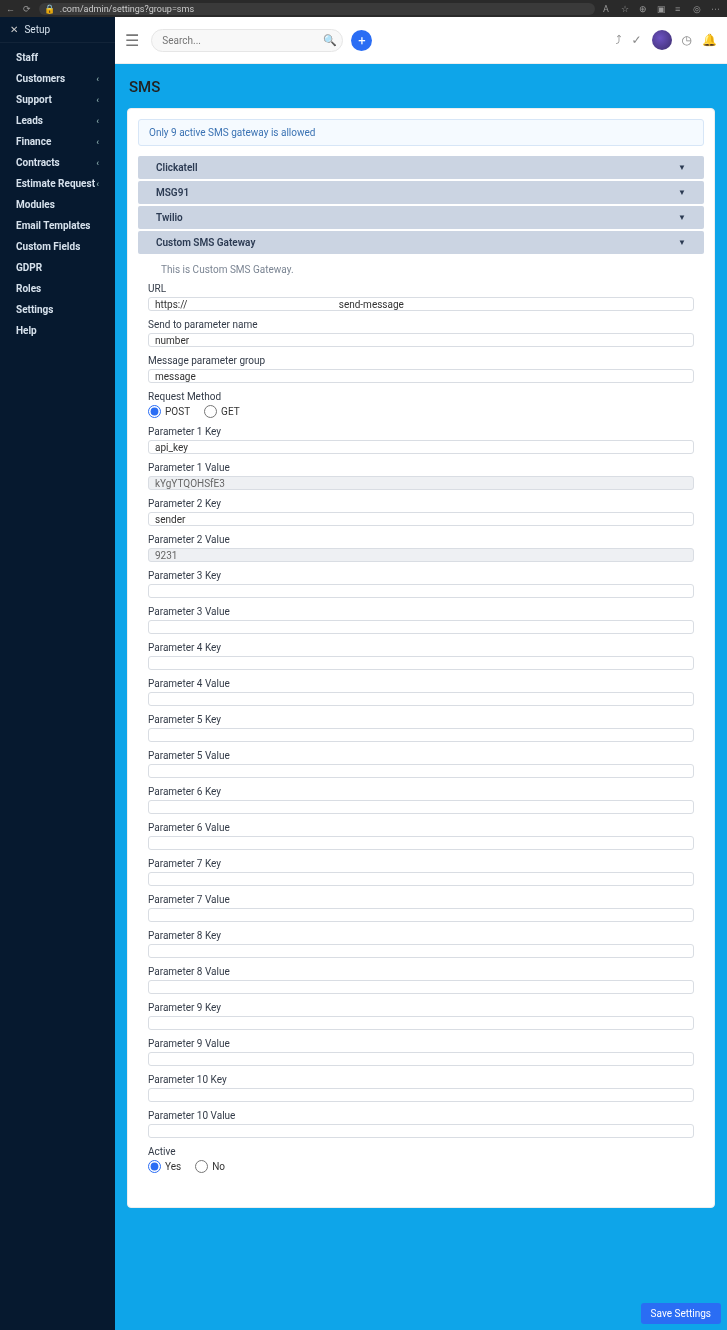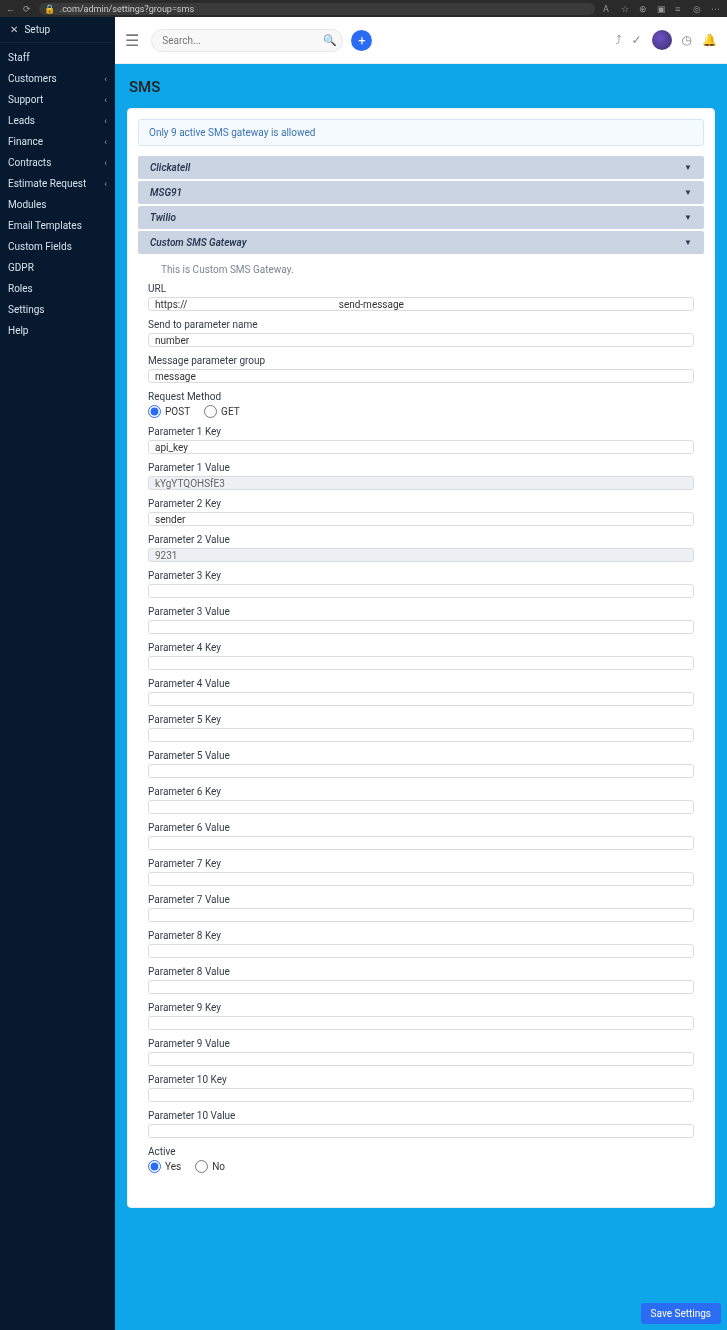--- a/index.html
+++ b/index.html
@@ -11,21 +11,21 @@
   .browser-bar .url-box { flex: 1; margin: 0 8px; background: #3a3a3a; border-radius: 9px; height: 12px; display: flex; align-items: center; padding: 0 6px; gap: 4px; color: #ccc; }
   .browser-bar .right-icons { display: flex; gap: 8px; align-items: center; }
   .icon-dot { width: 10px; height: 10px; display: inline-block; }
 
   
   .app { display: flex; height: calc(1330px - 17px); }
   .sidebar { width: 115px; background: #06192f; color: #d6e1ec; font-size: 10px; }
   .sidebar .setup-bar { display: flex; align-items: center; gap: 6px; padding: 7px 10px; background: #06192f; border-bottom: 1px solid rgba(255,255,255,.05); }
   .sidebar .setup-bar .xico { color: #ccc; cursor:pointer; }
   .sidebar ul { list-style: none; padding-top: 4px; }
-  .sidebar li { display: flex; justify-content: space-between; align-items: center; padding: 5px 8px; cursor: pointer; }
+  .sidebar li { display: flex; justify-content: space-between; align-items: center; padding: 5px 16px; cursor: pointer; font-weight: bold; }
   .chev { color: #8aa; font-size: 9px; }
 
   .content { flex: 1; background: #fff; position: relative; overflow: hidden; }
   .topbar { height: 47px; display: flex; align-items: center; padding: 0 10px; border-bottom: 1px solid #eee; gap: 8px; }
   .menu-ico { color: #777; margin-right: 4px; cursor:pointer; }
   .search-wrap { position: relative; width: 192px; }
   .search-wrap input { width: 100%; height: 23px; border-radius: 12px; border: 1px solid #e6e6e6; background: #f8f8f8; padding: 0 26px 0 10px; font-size: 10px; color: #888; }
   .search-wrap .sico { position: absolute; right: 6px; top: 5px; color: #999; font-size: 11px; }
   .add-btn { width: 21px; height: 21px; border-radius: 50%; background: #2a6df4; color: #fff; display: flex; align-items: center; justify-content: center; font-size: 13px; cursor: pointer; }
   .topbar .spacer { flex: 1; }
@@ -34,21 +34,21 @@
   .topbar .ricons .tico { color: #888; font-size: 12px; cursor:pointer; }
 
   .main { padding: 10px 12px 60px 12px; height: calc(100% - 47px); overflow-y: scroll; background: #0ea5e9; }
   .main::-webkit-scrollbar { width: 7px; }
   .main::-webkit-scrollbar-thumb { background: #ccc; border-radius: 4px; }
   .page-title { font-size: 15px; font-weight: 500; color: #222; margin: 4px 2px 12px; }
 
   .panel { background: #fff; border: 1px solid #eee; border-radius: 4px; }
   .notice { border: 1px solid #d7e6f7; background: #f5faff; color: #3a72b3; font-size: 10px; padding: 7px 10px; border-radius: 3px; margin-bottom: 10px; }
 
-  .acc-head { background: #cbd4e2; color: #2b3a52; font-size: 10px; font-weight: 600; padding: 6px 12px; display: flex; justify-content: space-between; align-items: center; margin-top: 2px; border-radius: 2px; cursor: pointer; font-style: italic; }
+  .acc-head { background: #cbd4e2; color: #2b3a52; font-size: 10px; font-weight: 600; padding: 6px 18px; display: flex; justify-content: space-between; align-items: center; margin-top: 2px; border-radius: 2px; cursor: pointer; }
   .acc-head .caret { color: #2b3a52; font-size: 8px; }
   .acc-body { padding: 8px 10px 16px; font-size: 10px; }
 
   .hint { color: #7b8593; font-size: 10px; margin: 2px 13px 2px; }
   .lbl { color: #333b48; font-size: 10px; margin-top: 8px; margin-bottom: 3px; display: block; }
   .txt { width: 100%; height: 14px; border: 1px solid #d9dde3; border-radius: 3px; padding: 0 6px; font-size: 10px; color: #333; background: #fff; }
   .txt.gray { background: #eef0f3; color: #666; }
 
   .radio-row { display: flex; gap: 14px; align-items: center; margin-top: 2px; }
   .radio-row label { font-size: 10px; color: #333; display: flex; align-items: center; gap: 4px; }

